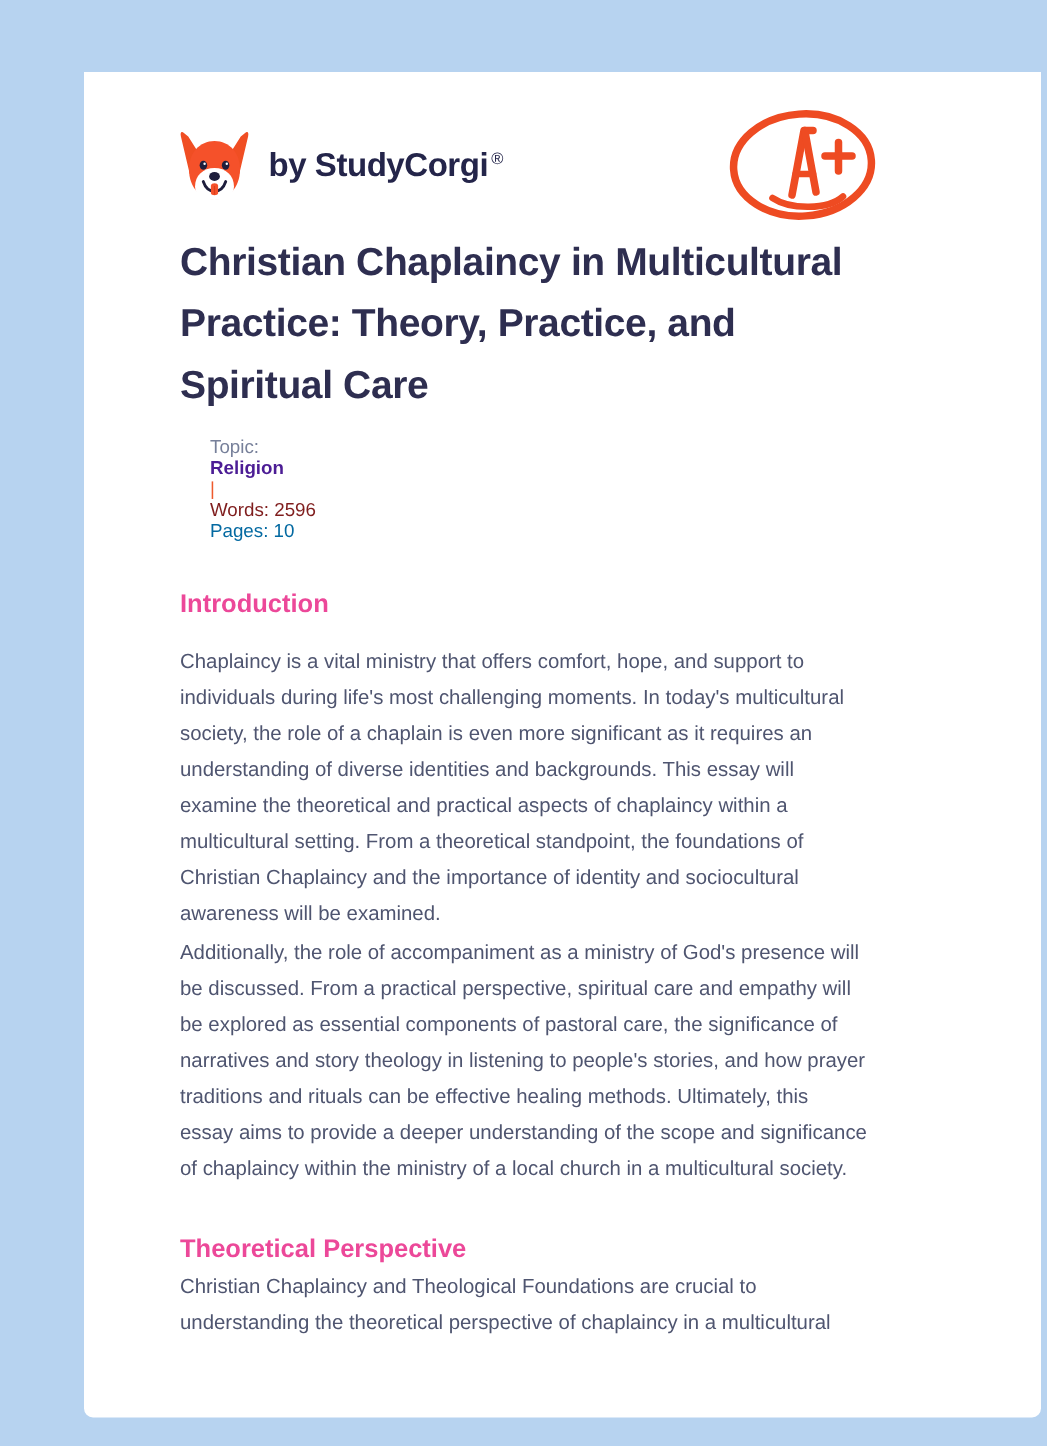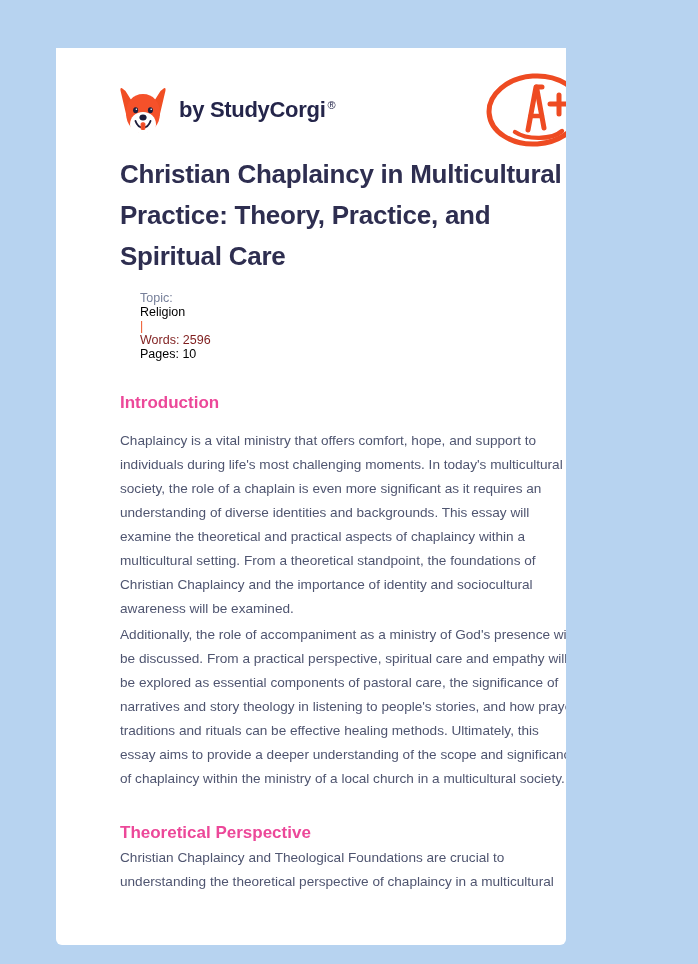--- a/index.html
+++ b/index.html
@@ -12,21 +12,21 @@
     height: 964px;
     background: #b7d3f0;
     font-family: "Liberation Sans", sans-serif;
     overflow: hidden;
   }
 
   .page-sheet {
     position: absolute;
     left: 56px;
     top: 48px;
-    width: 510px;
+    width: 638px;
     height: 897px;
     background: #ffffff;
     border-radius: 0 0 6px 6px;
     box-sizing: border-box;
     overflow: hidden;
   }
 
   .content-inner {
     position: absolute;
     left: 64px;
@@ -93,30 +93,30 @@
     margin-top: 14px;
     font-size: 12.5px;
     color: #77809a;
     display: flex;
     align-items: baseline;
     white-space: nowrap;
     flex-direction: column;
   }
   .meta-label { color: #77809a; }
   .meta-value-strong {
-    color: #000000;
-    font-weight: normal;
+    color: #4c1d95;
+    font-weight: bold;
     margin-left: 16px;
   }
   .meta-sep {
     color: #ee5a2d;
     margin: 0 12px;
   }
   .meta-words { color: #7f1d1d; }
-  .meta-pages { color: #000000; margin-left: 20px; }
+  .meta-pages { color: #0369a1; margin-left: 20px; }
 
   
   .h2-heading {
     font-size: 17px;
     font-weight: bold;
     color: #ec4899;
     margin: 31px 0 0 0;
     line-height: 1.3;
   }
   .h3-heading {

